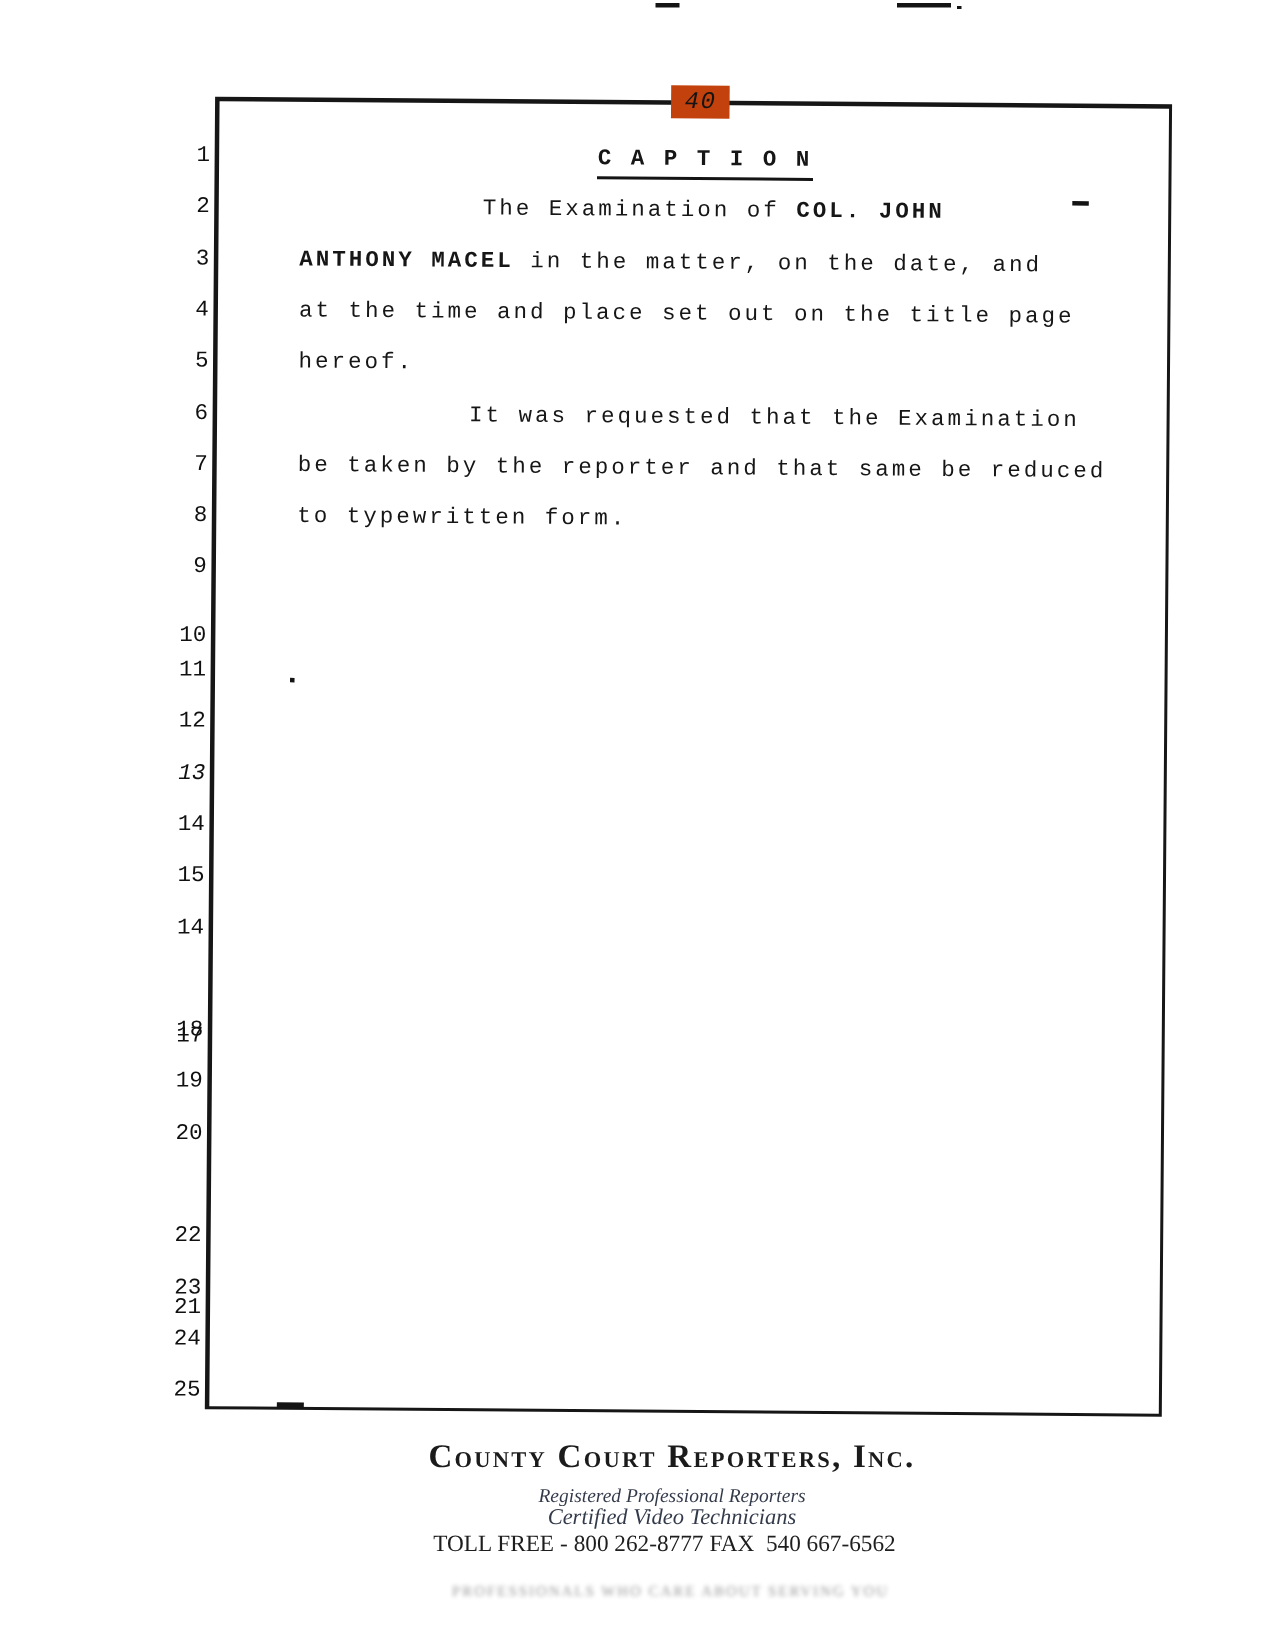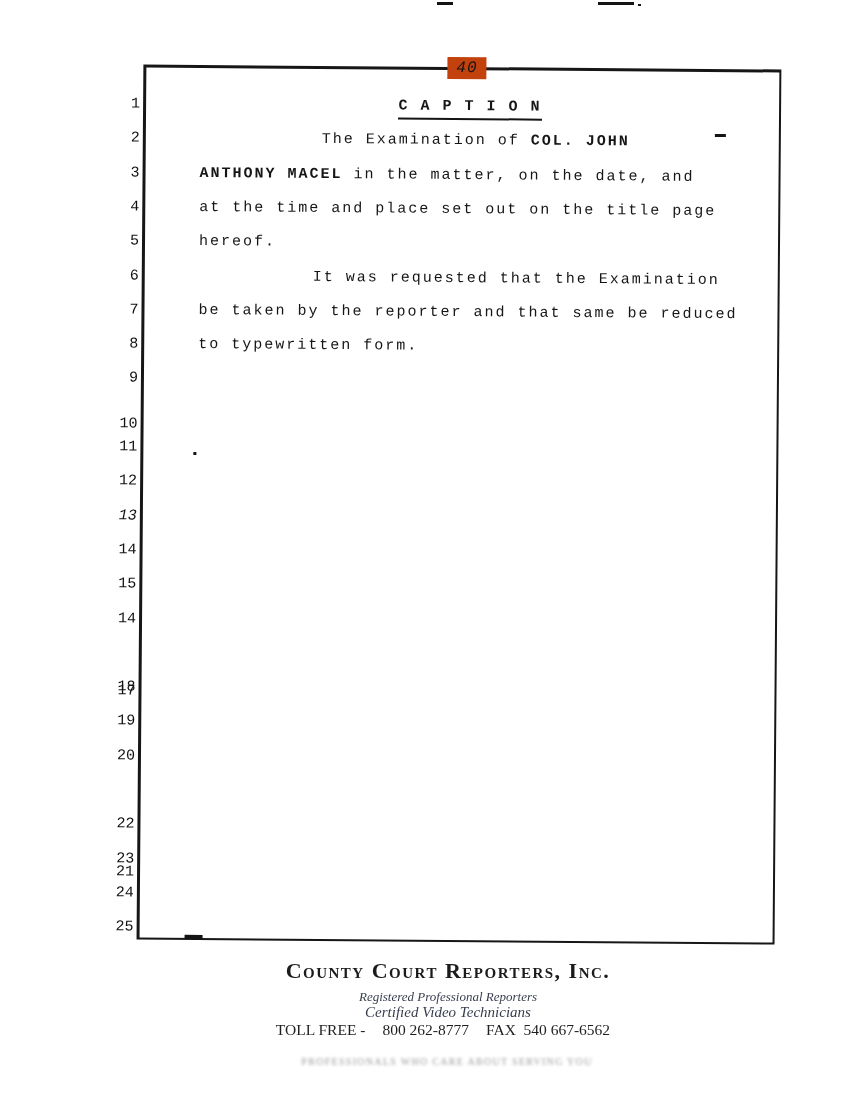--- a/index.html
+++ b/index.html
@@ -50,21 +50,21 @@
     color:#1b1b1b;filter:blur(0.3px);
   }
   #subtitle1,#subtitle2{
     font-family:"Liberation Serif","DejaVu Serif",serif;font-style:italic;
     color:#0f172a;filter:blur(0.45px);opacity:.85;
   }
   #subtitle1{left:448px;top:989px;font-size:13px;}
   #subtitle2{left:448px;top:1004px;font-size:15px;font-style:italic;}
   #contact{
     position:absolute;left:443px;top:1021px;transform:translateX(-50%);
-    display:flex;gap:17px;align-items:baseline;
+    display:flex;gap:4px;align-items:baseline;
     font-family:"Liberation Serif","DejaVu Serif",serif;font-size:15.5px;
     color:#1e1e1e;filter:blur(0.35px);
   }
   #contact span{white-space:pre;}
   #tagline{
     left:447px;top:1056px;font-size:10px;letter-spacing:1.3px;
     font-family:"Liberation Serif","DejaVu Serif",serif;
     color:#444;filter:blur(1.4px);opacity:.55;text-transform:uppercase;
   }
 </style>

